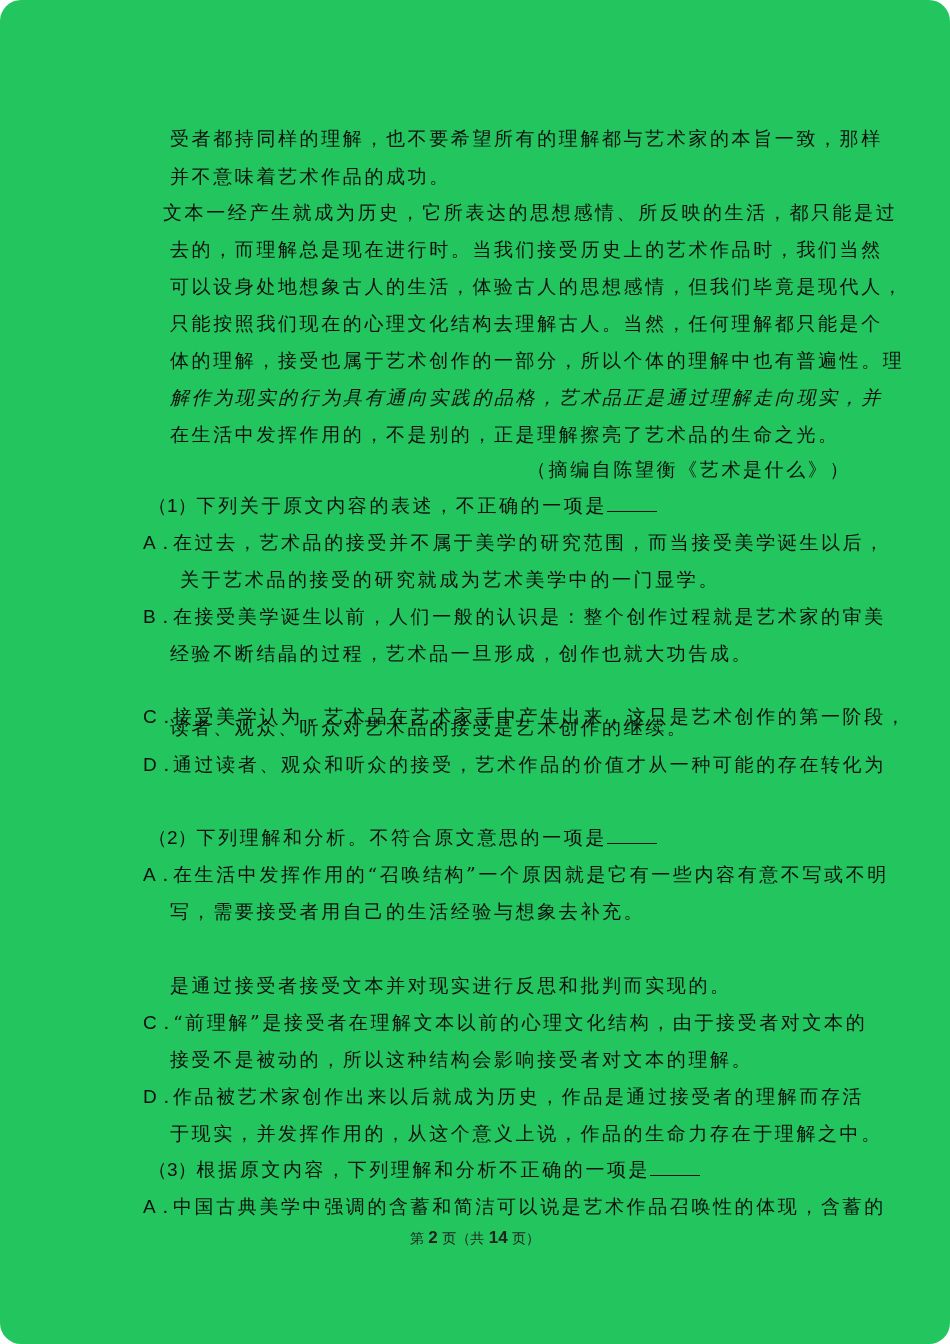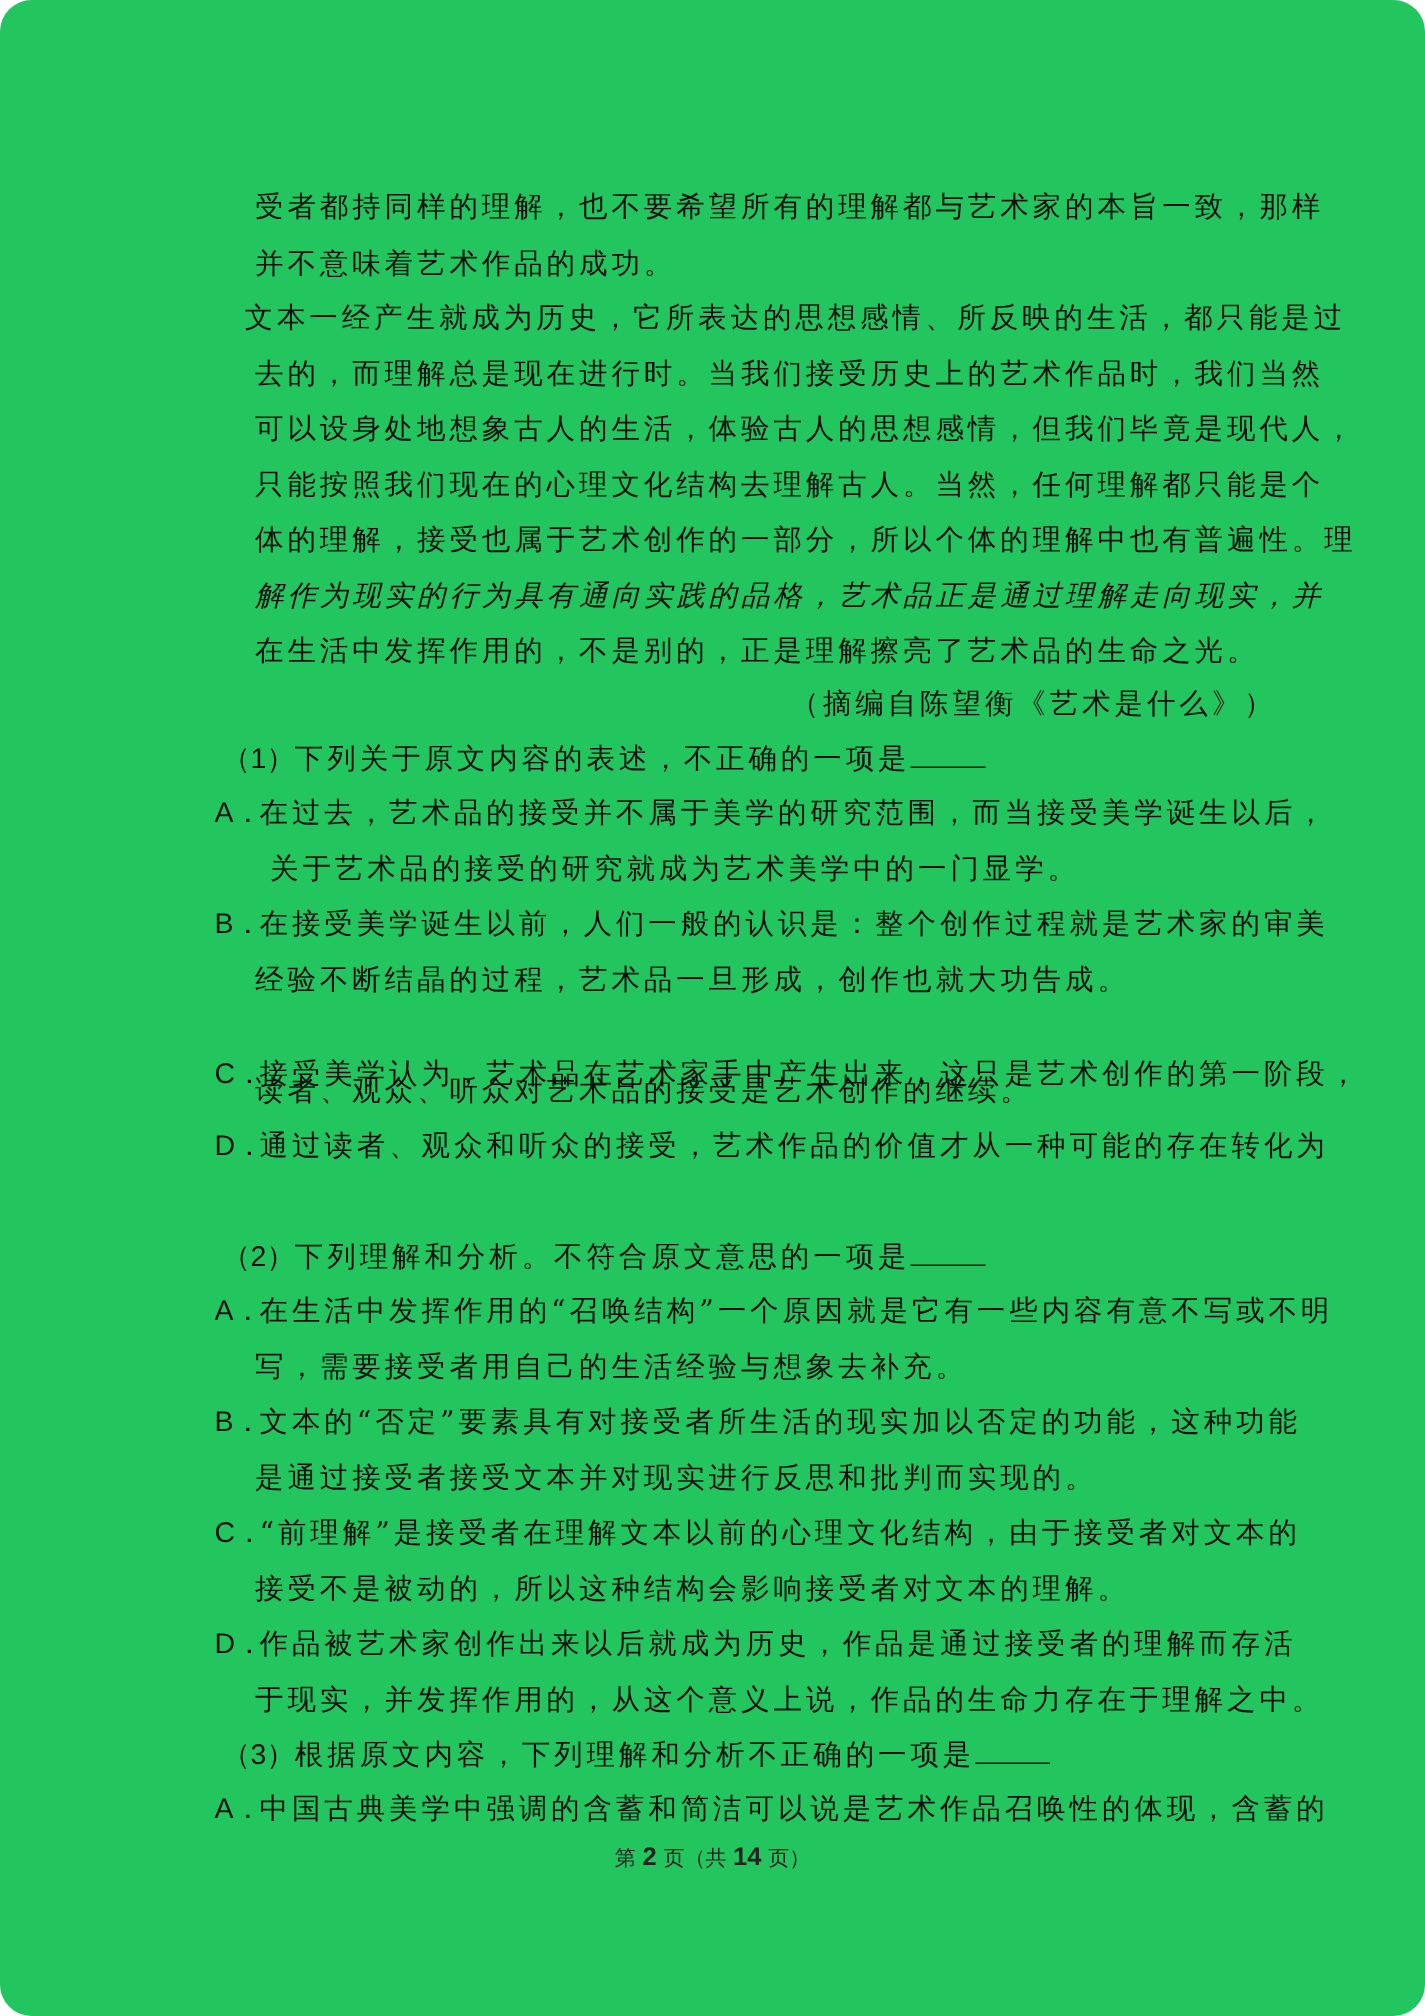--- a/index.html
+++ b/index.html
@@ -48,23 +48,20 @@
     <span class="opt-label">D．</span><span>通过读者、观众和听众的接受，艺术作品的价值才从一种可能的存在转化为</span>
   </div>
 
   <div class="line" style="left:148px; top:825px;">
     <span class="q-num">（2）</span><span>下列理解和分析。不符合原文意思的一项是</span><span class="blank"></span>
   </div>
   <div class="line" style="left:143px; top:862px;">
     <span class="opt-label">A．</span><span>在生活中发挥作用的“召唤结构”一个原因就是它有一些内容有意不写或不明</span>
   </div>
   <div class="line" style="left:170px; top:899px;">写，需要接受者用自己的生活经验与想象去补充。</div>
-  <div class="line" style="left:143px; top:936px;">
-    <span class="opt-label">B．</span><span>文本的“否定”要素具有对接受者所生活的现实加以否定的功能，这种功能</span>
-  </div>
   <div class="line" style="left:170px; top:973px;">是通过接受者接受文本并对现实进行反思和批判而实现的。</div>
   <div class="line" style="left:170px; top:1047px;">接受不是被动的，所以这种结构会影响接受者对文本的理解。</div>
   <div class="line" style="left:143px; top:1010px;">
     <span class="opt-label">C．</span><span>“前理解”是接受者在理解文本以前的心理文化结构，由于接受者对文本的</span>
   </div>
   <div class="line" style="left:143px; top:1084px;">
     <span class="opt-label">D．</span><span>作品被艺术家创作出来以后就成为历史，作品是通过接受者的理解而存活</span>
   </div>
   <div class="line" style="left:170px; top:1121px;">于现实，并发挥作用的，从这个意义上说，作品的生命力存在于理解之中。</div>
 

